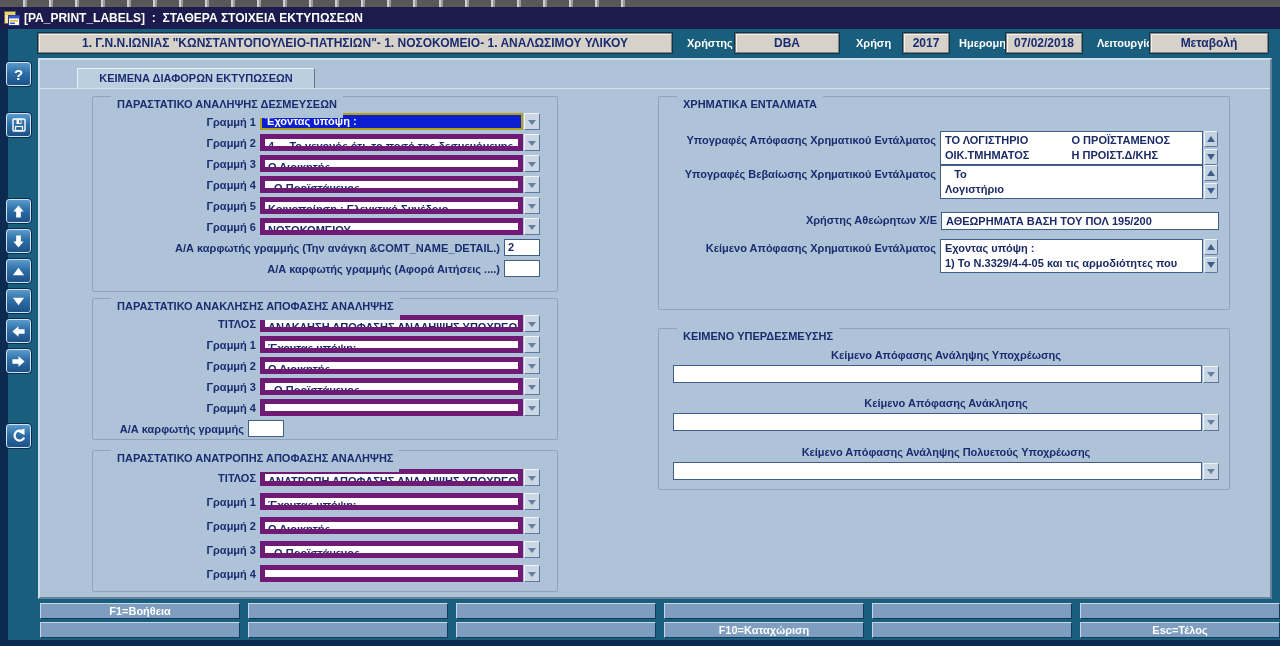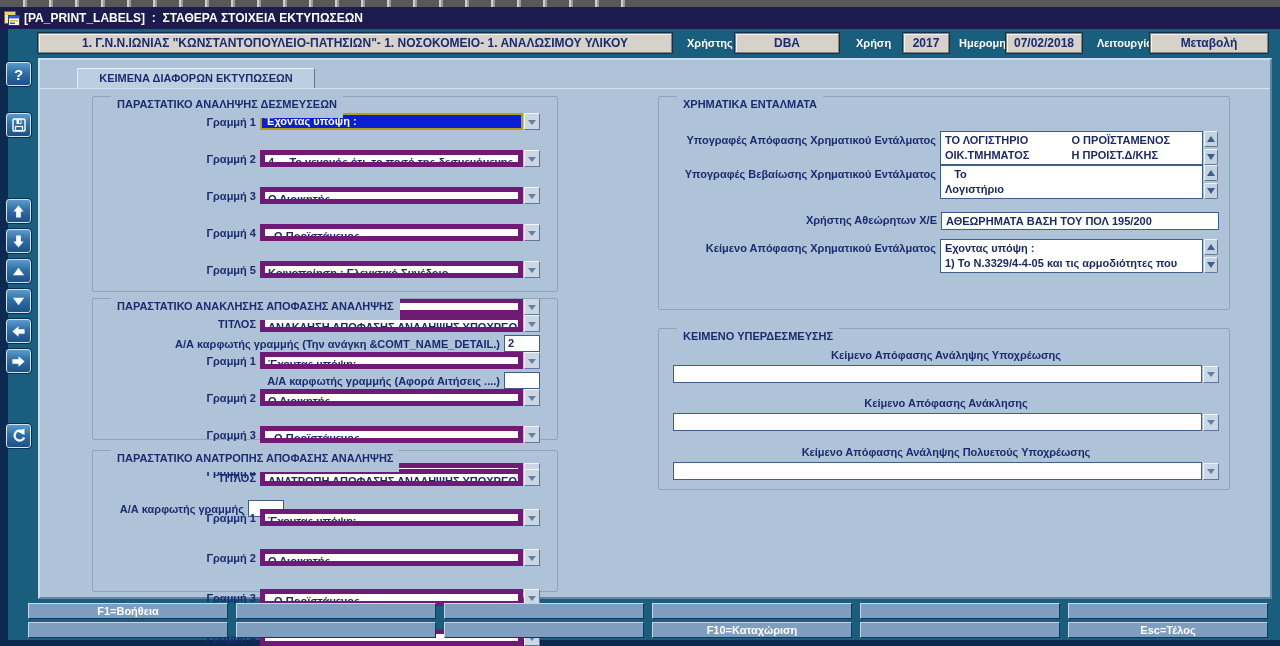--- a/index.html
+++ b/index.html
@@ -44,21 +44,21 @@
          border:1px solid; border-color:#E8EFF6 #5E7890 #BCCFE0 #E8EFF6;
          color:#1A2B70; font-size:11px; font-weight:bold; text-align:center; line-height:19px; }
   .tab-rule { position:absolute; left:0; top:28px; width:100%; height:1px; background:#D5E1EC; }
 
   
   .group { position:absolute; border:1px solid #8FA3BB; border-radius:2px; }
   .gtitle { position:absolute; top:-7px; left:18px; background:#AEC3D8; padding:8px 6px;
             color:#1A2B70; font-size:11px; font-weight:bold; white-space:nowrap; }
   .gbody { width:100%; height:100%; display:flex; flex-direction:column; }
 
-  .g-left .gbody { padding:16px 17px 0 7px;gap:16px; }
+  .g-left .gbody { padding:16px 17px 0 7px; }
   .crow { display:flex; align-items:center; height:17px; margin-bottom:4px; flex:0 0 auto; }
   .g-slack .crow { margin-bottom:7px; }
   .clabel { flex:1 1 auto; text-align:right; padding-right:4px; color:#1A2B70;
             font-size:11px; font-weight:bold; white-space:nowrap; overflow:hidden; }
   .cfield { flex:0 0 263px; height:17px; background:#FFFFFF; border:5px solid #701a75;
             color:#1B2A66; font-size:11px; font-weight:bold; line-height:15px;
             padding:0 3px; white-space:pre; overflow:hidden; }
   .cfield.sel { background:#0A1ED2; color:#FFFFFF; border:2px solid #B3A112; line-height:13px; }
   .dd-btn { flex:0 0 16px; height:17px; margin-left:1px; background:#CBD7E5;
             border:1px solid; border-color:#F0F5FA #5E789B #5E789B #F0F5FA;
@@ -90,21 +90,21 @@
   .g-ypd .gbody { padding:20px 10px 0 14px; }
   .wlabel { text-align:center; color:#1A2B70; font-size:11px; font-weight:bold; height:13px; flex:0 0 auto; }
   .wcombo { display:flex; align-items:center; height:18px; margin-top:3px; flex:0 0 auto; }
   .wfield { flex:1 1 auto; height:18px; background:#FFFFFF; border:1px solid #3F5E8C; }
   .mt14 { margin-top:14px; } .mt15 { margin-top:15px; }
 
   
   .fnbtn { position:absolute; width:200px; height:16px; background:#7E9DBF;
            border:1px solid; border-color:#C5D6E6 #0D3B5C #0D3B5C #C5D6E6;
            color:#FFFFFF; font-size:11px; font-weight:bold; text-align:center; line-height:14px;
-           overflow:hidden; cursor:default; }
+           overflow:hidden; cursor:default;margin-left:12px; }
 </style>
 </head>
 <body>
 
 <div class="screen">
 
   <div class="top-sliver">
       <div class="marks"></div>
     </div>
 

